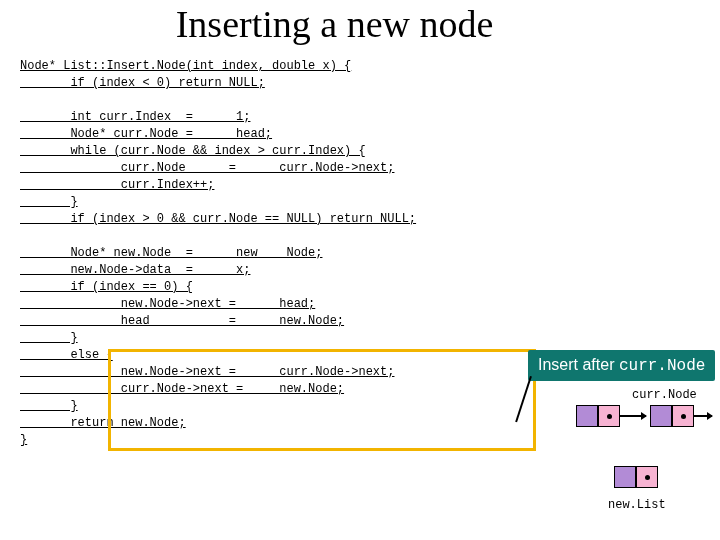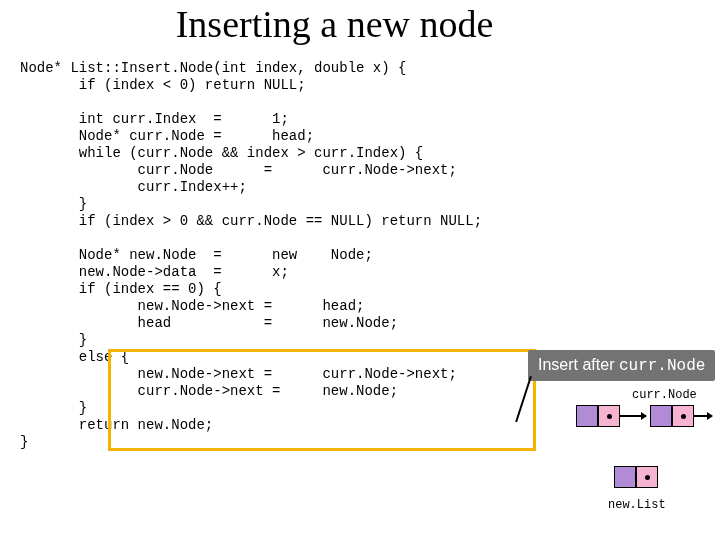--- a/index.html
+++ b/index.html
@@ -20,34 +20,35 @@
     text-align: center;
     font-size: 38px;
     font-weight: normal;
     color: #000;
   }
   .code {
     position: absolute;
     top: 46px;
     left: 20px;
     font-family: "Courier New", monospace;
-    font-size: 14px;
+    font-size: 12px;
     line-height: 17px;
     white-space: pre;
     color: #000;
+    text-decoration: underline;
   }
   .highlight-box {
     position: absolute;
     border: 3px solid #f2b400;
     background: transparent;
     pointer-events: none;
   }
   .callout {
     position: absolute;
-    background: #737373;
+    background: #0f766e;
     color: #fff;
     font-family: Arial, sans-serif;
     font-size: 16px;
     padding: 6px 10px;
     border-radius: 2px;
   }
   .callout .mono {
     font-family: "Courier New", monospace;
   }
   .callout-line {

